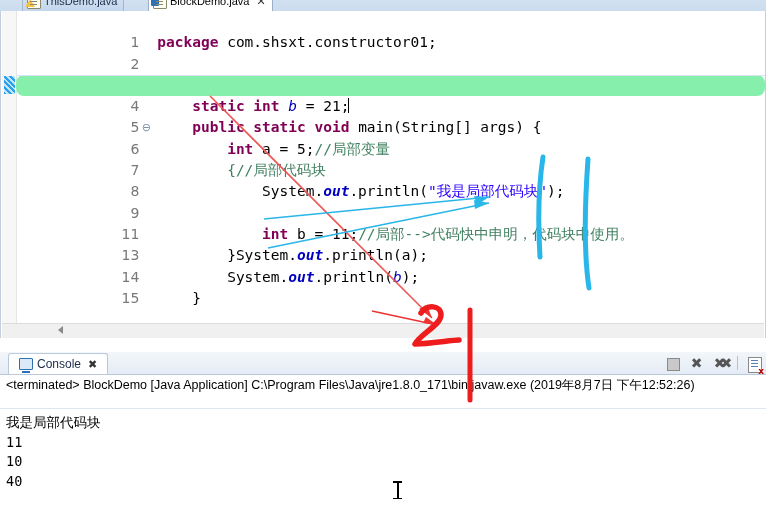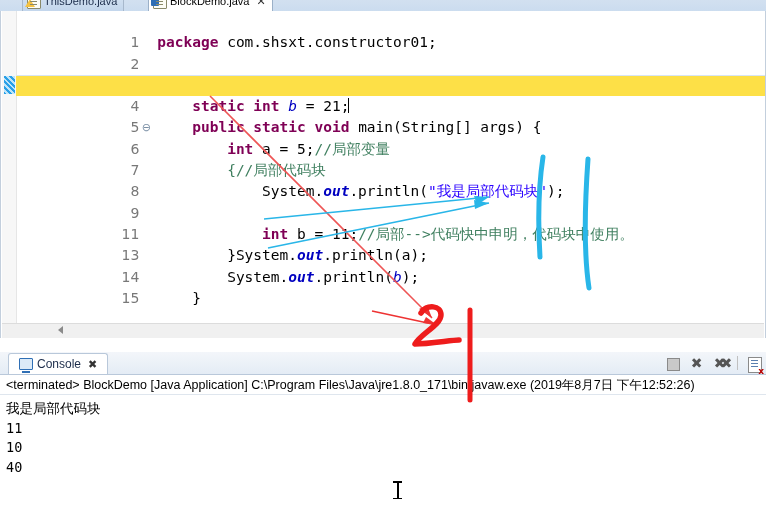--- a/index.html
+++ b/index.html
@@ -79,21 +79,21 @@
       repeating-linear-gradient(45deg,#29a0e8 0 2px,#bfe4f8 2px 4px);
   }
   .code-area{position:absolute;left:15px;top:0;right:0;bottom:0;}
   .lines{position:absolute;left:0;top:0;width:100%;}
   .line{
     position:relative;height:21.3px;line-height:21.3px;
     font-family:"DejaVu Sans Mono","Liberation Mono",monospace;
     font-size:14.5px;
     white-space:pre;
   }
-  .line.hl{background:#fde047;}
+  .line.hl{background:#86efac;border-radius:8px;}
   .line.hl::after{
     content:"";position:absolute;left:0;right:0;top:0;height:1px;background:#d7e5f5;
   }
   .ln{
     display:inline-block;width:36px;text-align:right;
     color:#787878;font-size:14px;
     font-family:"DejaVu Sans","Liberation Sans",sans-serif;
     vertical-align:top;
   }
   .fold{
@@ -184,21 +184,21 @@
   .ic-clear::after{
     content:"x";position:absolute;right:-3px;bottom:-4px;font-size:9px;color:#b00;font-weight:bold;
     font-family:"DejaVu Sans",sans-serif;
   }
   .term-line{
     position:absolute;left:6px;top:25px;
     font-size:12.5px;color:#000;white-space:nowrap;
     font-family:"Liberation Sans",sans-serif;
   }
   .console-out{
-    position:absolute;left:0;top:42px;width:766px;bottom:0;
+    position:absolute;left:0;top:56px;width:766px;bottom:0;
     border-top:1px solid #dfe6ee;
     background:#fff;
     padding:4px 0 0 6px;box-sizing:border-box;
   }
   .console-out .oline{
     font-family:"DejaVu Sans Mono","Liberation Mono",monospace;
     font-size:13.5px;line-height:19.5px;color:#000;white-space:pre;
   }
   .ibeam{
     position:absolute;left:393px;top:481px;width:9px;height:18px;

